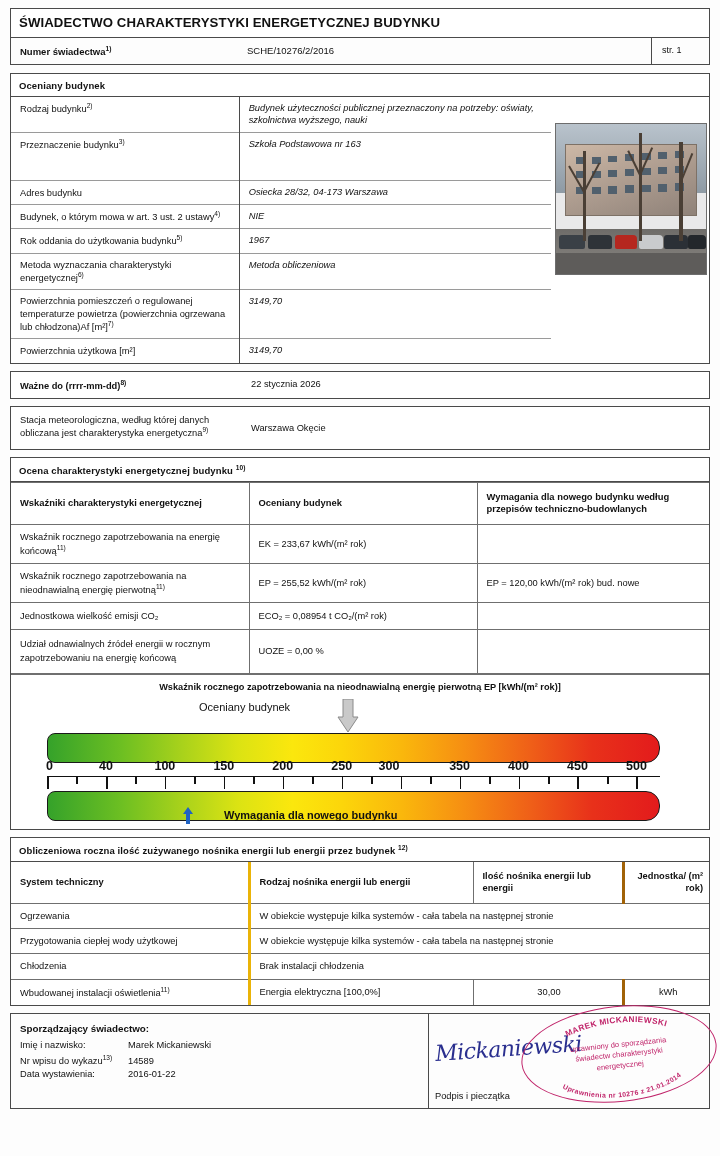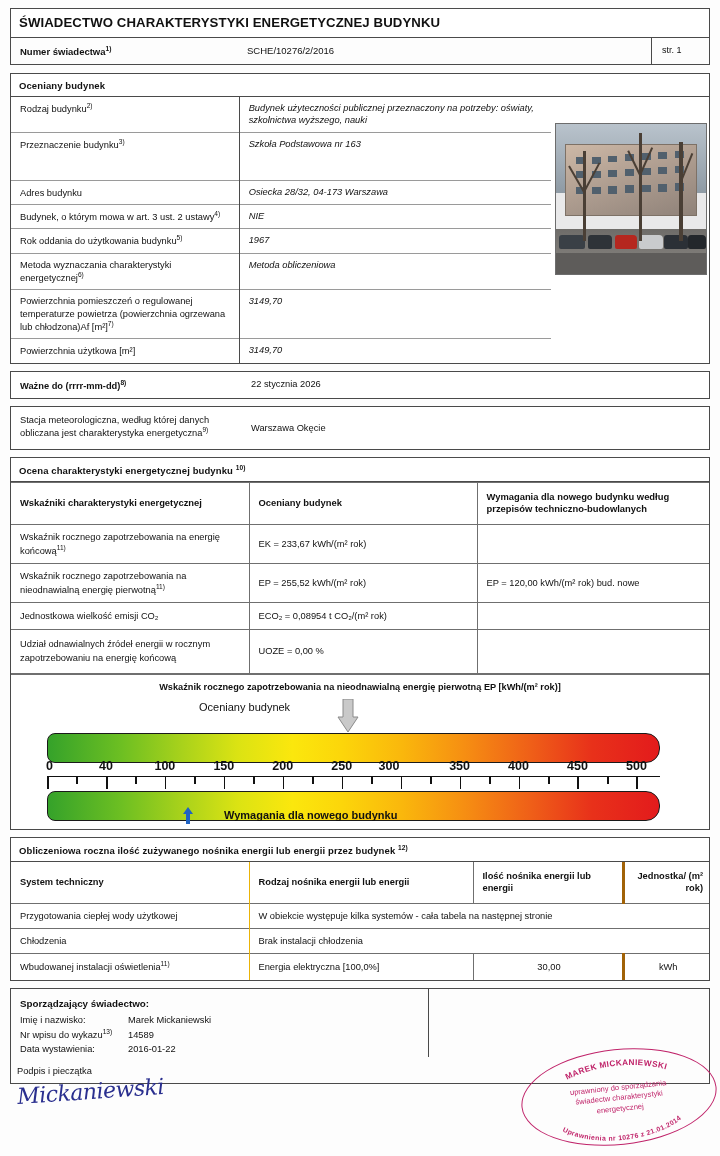--- a/index.html
+++ b/index.html
@@ -183,34 +183,33 @@
   
   .ct { width:100%; border-collapse:collapse; font-size:9.3px; }
   .ct td, .ct th {
     border-top:1px solid #6f6f6f;
     vertical-align: middle;
     padding:6px 6px 6px 9px;
     line-height:1.33;
     text-align:left;
   }
   .ct th { font-weight:bold; padding-top:8px; padding-bottom:8px; }
-  .ct .k1 { width:238px; border-right:1px solid #eab308; }
+  .ct .k1 { width:238px; border-right:3px solid #eab308; }
   .ct .k2 { width:224px; border-right:1px solid #6f6f6f; }
   .ct .k3 { width:150px; border-right:3px solid #a16207; text-align:center; }
   .ct .k4 { width:auto; text-align:center; }
   .ct td.ctr { text-align:center; }
 
   
   .footer {
     position:relative;
     border:1px solid #4a4a4a;
     height:96px;
     display:flex;
     font-size:9.3px;
-    flex-direction:column;
   }
   .foot-left { width:418px; padding:9px 0 0 9px; border-right:1px solid #4a4a4a; }
   .foot-title { font-weight:bold; font-size:9.8px; margin-bottom:6px; }
   .foot-line { margin-bottom:3.5px; }
   .foot-line .fl-k { display:inline-block; width:108px; }
   .foot-right { flex:1; position:relative; }
   .sig {
     position:absolute; left:6px; top:22px;
     font-family:"DejaVu Serif", serif;
     font-size:22px; color:#2a2f8f; font-style:italic;
@@ -444,20 +443,24 @@
     <div class="box-title"><span>Obliczeniowa roczna ilość zużywanego nośnika energii lub energii przez budynek</span> <sup>12)</sup></div>
     <table class="ct">
       <tbody>
           <tr>
         <th class="k1" style="border-top:none">System techniczny</th>
         <th class="k2" style="border-top:none">Rodzaj nośnika energii lub energii</th>
         <th class="k3" style="border-top:none;text-align:left">Ilość nośnika energii lub energii</th>
         <th class="k4" style="border-top:none;text-align:right">Jednostka/ (m² rok)</th>
       </tr>
       <tr>
+        <td class="k1">Ogrzewania</td>
+        <td colspan="3">W obiekcie występuje kilka systemów - cała tabela na następnej stronie</td>
+      </tr>
+      <tr>
         <td class="k1">Przygotowania ciepłej wody użytkowej</td>
         <td colspan="3">W obiekcie występuje kilka systemów - cała tabela na następnej stronie</td>
       </tr>
       <tr>
         <td class="k1">Chłodzenia</td>
         <td colspan="3">Brak instalacji chłodzenia</td>
       </tr>
       <tr>
         <td class="k1"><span>Wbudowanej instalacji oświetlenia</span><sup>11)</sup></td>
         <td class="k2">Energia elektryczna [100,0%]</td>

